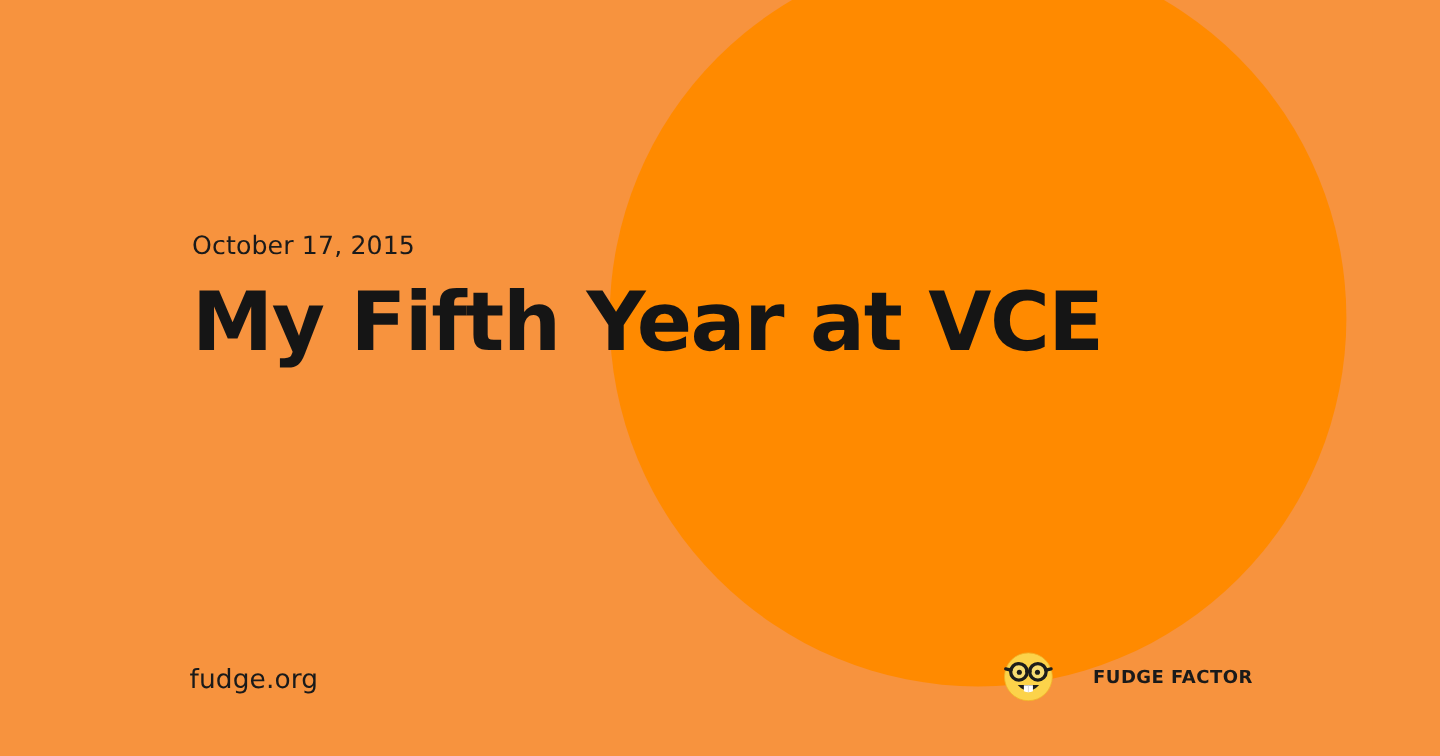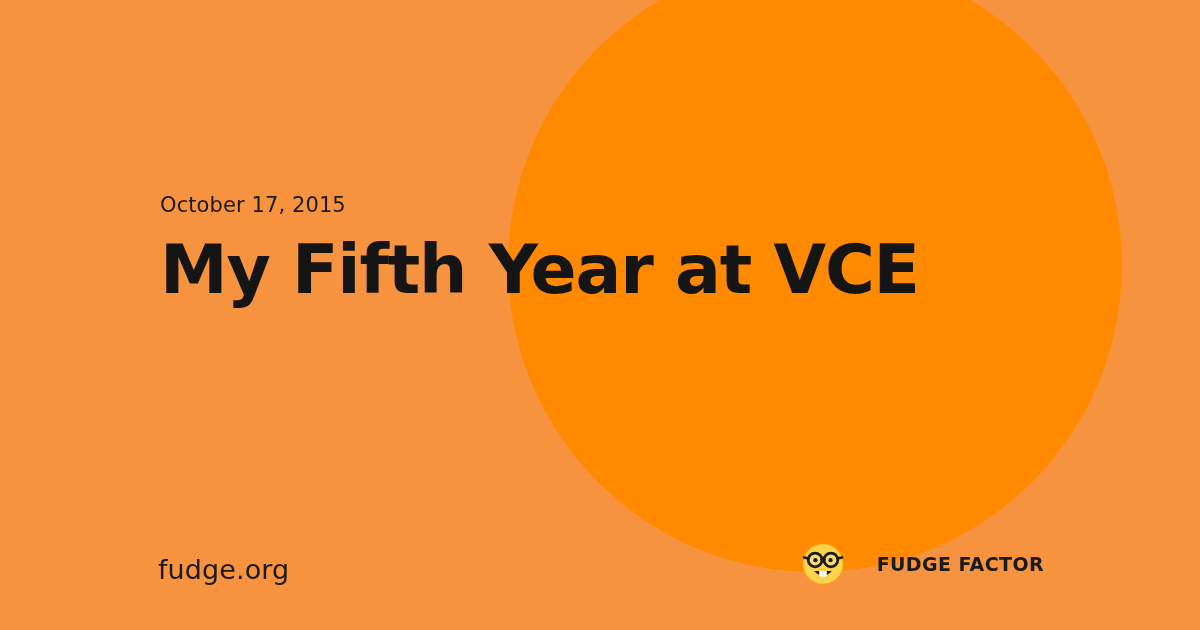--- a/index.html
+++ b/index.html
@@ -74,21 +74,21 @@
     left: 0;
     right: 0;
     bottom: 0;
     height: 110px;
   }
 
   #site-url {
     position: absolute;
     left: 158px;
     top: 34px;
-    font-size: 27px;
+    font-size: 22px;
     font-weight: 400;
     color: #1a1a1a;
     letter-spacing: 0.1px;
   }
 
   #brand {
     position: absolute;
     right: 100px;
     top: 22px;
     display: flex;
@@ -97,21 +97,21 @@
   }
 
   #brand-emoji {
     width: 44px;
     height: 44px;
     display: block;
     flex: 0 0 auto;
   }
 
   #brand-name {
-    font-size: 19px;
+    font-size: 15px;
     font-weight: 700;
     color: #1a1a1a;
     letter-spacing: 0.4px;
     white-space: nowrap;
   }
 </style>
 </head>
 <body>
 
 <div id="card">

